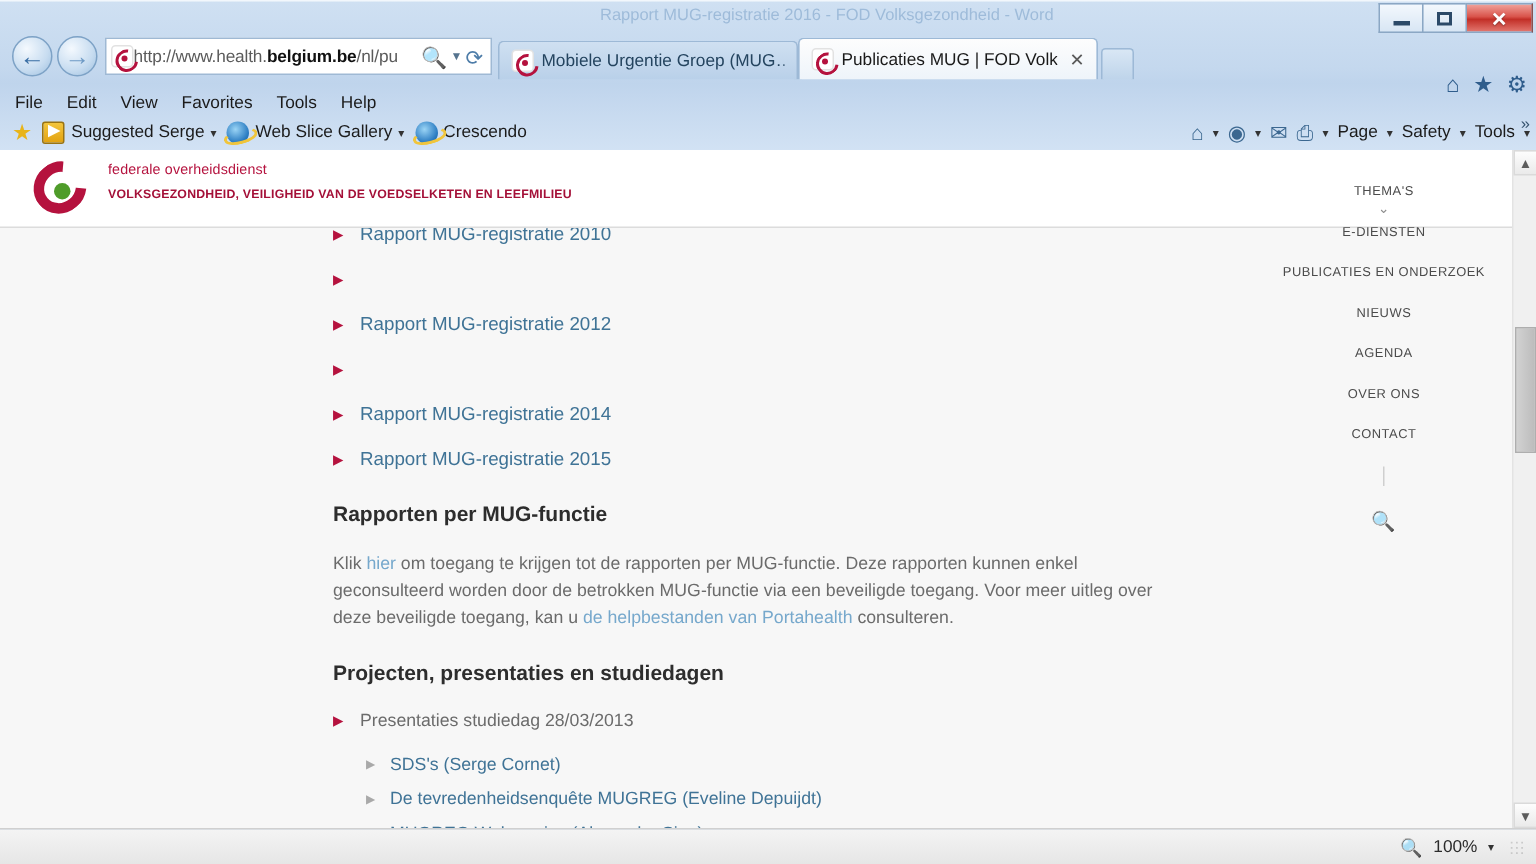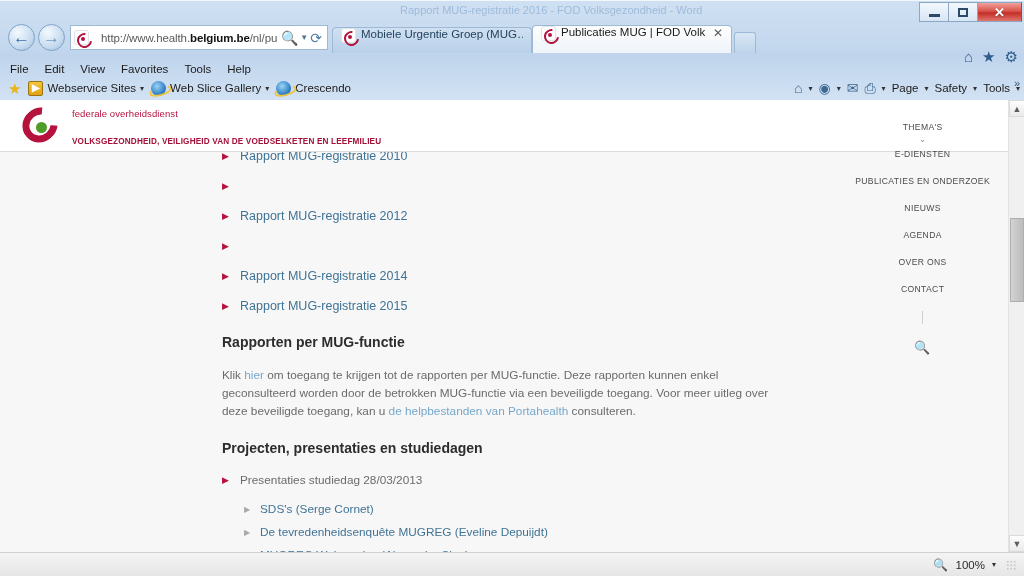--- a/index.html
+++ b/index.html
@@ -55,21 +55,21 @@
   .navarrow.back { left: 8px; }
   .navarrow.fwd { left: 38px; color:#6f9bc6; }
 
   .addressbar {
     position: absolute; left: 70px; top: 2px; width: 258px; height: 25px;
     background: #fff; border: 1px solid #9fb9d4;
     display: flex; align-items: center; padding: 0 3px;
   }
   .url-text {
     flex: 1; font-size: 11.5px; color: #5a5a5a; white-space: nowrap;
-    overflow: hidden; margin-left: 12px; letter-spacing: -0.1px;
+    overflow: hidden; margin-left: 0; letter-spacing: -0.1px;
   }
   .url-text b { color: #111; font-weight: bold; }
   .addr-icons { display: flex; align-items: center; gap: 2px; padding-right: 2px; }
   .ico-search-addr { color:#5f7b94; font-size: 14px; }
   .ico-caret { color:#56748f; font-size: 8px; }
   .ico-refresh { color:#4d7ca8; font-size: 14px; }
 
   
   .favicon {
     width: 15px; height: 15px; border-radius: 3px; background:#fff;
@@ -81,21 +81,21 @@
     border-radius:50%; border:2.5px solid #b5123e; border-right-color:transparent;
     transform: rotate(-38deg);
   }
   .favicon::after {
     content:""; position:absolute; left:6px; top:6px; width:4px; height:4px;
     border-radius:50%; background:#b5123e;
   }
 
   .tabs { position: absolute; left: 332px; top: 0; height: 30px; display: flex; align-items: flex-end; }
   .tab {
-    height: 26px; display: flex; gap: 5px;
+    height: 26px; display: flex; align-items: center; gap: 5px;
     padding: 0 8px; font-size: 11.5px; color: #1d3d5c;
     border: 1px solid #9db9d6; border-bottom: none;
     border-radius: 4px 4px 0 0; max-width: 200px;
     white-space: nowrap; overflow: hidden;
   }
   .tab.inactive {
     background: linear-gradient(to bottom, #cfe0f1, #b9d0e9);
     color:#24445f;
   }
   .tab.active {
@@ -170,21 +170,21 @@
   .logo-mark .ring {
     position:absolute; left:0; top:0; width:36px; height:34px; border-radius:50%;
     border: 7px solid #b5123e; border-right-color: transparent;
     transform: rotate(-40deg);
   }
   .logo-mark .dot {
     position:absolute; left:14px; top:14px; width:11px; height:11px;
     border-radius:50%; background:#4f9c2a;
   }
   .logo-text .l1 { font-size: 9.5px; color:#b5123e; letter-spacing:.1px; }
-  .logo-text .l2 { font-size: 8.2px; color:#a41038; font-weight: bold; letter-spacing:.15px; margin-top:18px; }
+  .logo-text .l2 { font-size: 8.2px; color:#a41038; font-weight: bold; letter-spacing:.15px; margin-top:6px; }
 
   .mainnav {
     position:absolute; right: 18px; top: 22px; display:flex; align-items:center; gap: 17px; flex-direction: column;
   }
   .nav-item {
     font-size: 8.6px; color:#4b4b4b; letter-spacing: .35px; position: relative;
   }
   .nav-item .nav-chev {
     position:absolute; left: 50%; transform: translateX(-50%); top: 12px;
     font-size: 9px; color:#8d8d8d;
@@ -320,21 +320,21 @@
       <span class="menuitem">View</span>
       <span class="menuitem">Favorites</span>
       <span class="menuitem">Tools</span>
       <span class="menuitem">Help</span>
     </div>
 
     <div class="favbar">
       <span class="fav-star">★</span>
       <span class="fav-item">
         <span class="fav-btn-ico">▶</span>
-        <span>Webservice Sites</span>
+        <span>Suggested Serge</span>
         <span class="fav-caret">▾</span>
       </span>
       <span class="fav-item">
         <span class="ie-ico"></span>
         <span>Web Slice Gallery</span>
         <span class="fav-caret">▾</span>
       </span>
       <span class="fav-item">
         <span class="ie-ico"></span>
         <span>Crescendo</span>

